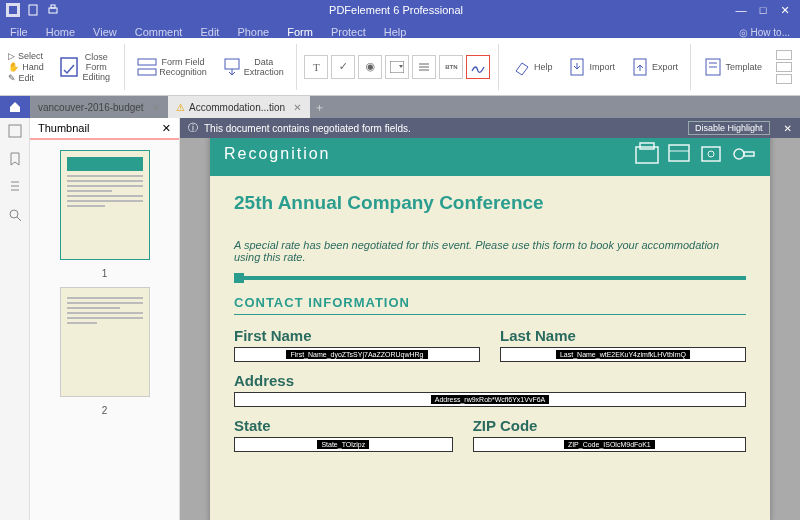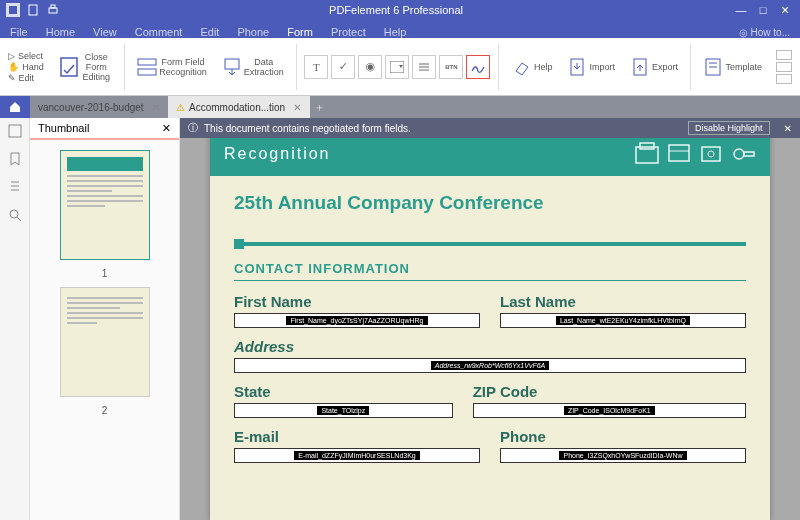--- a/index.html
+++ b/index.html
@@ -64,21 +64,21 @@
 .page-body { padding:16px 24px 30px; }
 .ptitle { color:#2a9d8f; font-size:19px; font-weight:bold; margin-bottom:25px; }
 .pintro { font-style:italic; color:#2a6b5f; font-size:11px; margin-bottom:10px; }
 .phr { display:flex; align-items:center; margin-bottom:12px; }
 .phr .sq { width:10px; height:10px; background:#2a9d8f; }
 .phr .ln { flex:1; height:4px; background:#2a9d8f; }
 .section-h { color:#2a9d8f; font-weight:bold; letter-spacing:1px; font-size:13px; margin-bottom:4px; }
 .section-hr { border:0; border-top:1px solid #2a9d8f; margin-bottom:12px; }
 .frow { display:flex; gap:20px; margin-bottom:10px; }
 .fcell { flex:1; }
-.fcell.wide { flex:2;font-style:italic; }
+.fcell.wide { flex:2; }
 .flabel { color:#2a6b5f; font-size:15px; font-weight:600; margin-bottom:3px; }
 .finput { width:100%; height:15px; background:#fff; border:1px solid #333; position:relative; display:flex; align-items:center; justify-content:center; }
 .finput span { background:#000; color:#fff; font-size:7px; padding:1px 4px; white-space:nowrap; overflow:hidden; max-width:95%; }
 
 svg { display:block; }
 </style>
 </head>
 <body>
 
 <div class="titlebar">
@@ -328,20 +328,21 @@
                 <circle cx="13" cy="13" r="3" fill="none" stroke="#fff"></circle>
               </svg>
             <svg width="26" height="26">
                 <circle cx="9" cy="13" r="5" fill="none" stroke="#fff" stroke-width="1.5"></circle>
                 <rect x="14" y="11" width="10" height="4" fill="none" stroke="#fff" stroke-width="1.5"></rect>
               </svg>
           </div>
         </div>
         <div class="page-body">
           <div class="ptitle">25th Annual Company Conference</div>
+          <div class="pintro">A special rate has been negotiated for this event. Please use this form to book your accommodation using this rate.</div>
           <div class="phr">
               <div class="sq"></div>
               <div class="ln"></div>
             </div>
           <div class="section-h">CONTACT INFORMATION</div>
           <hr class="section-hr">
           <div class="frow">
             <div class="fcell">
               <div class="flabel">First Name</div>
               <div class="finput">
@@ -370,31 +371,17 @@
                   <span>State_TOlzipz</span>
                 </div>
             </div>
             <div class="fcell">
               <div class="flabel">ZIP Code</div>
               <div class="finput">
                   <span>ZIP_Code_ISOlcM9dFoK1</span>
                 </div>
             </div>
           </div>
-          <div class="frow">
-            <div class="fcell">
-              <div class="flabel">E-mail</div>
-              <div class="finput">
-                  <span>E-mail_dZZFyJIMImH0urSESLNd3Kg</span>
-                </div>
-            </div>
-            <div class="fcell">
-              <div class="flabel">Phone</div>
-              <div class="finput">
-                  <span>Phone_I3ZSQxhOYwSFuzdIDIa-WNw</span>
-                </div>
-            </div>
-          </div>
         </div>
       </div>
     </div>
   </div>
 </div>
 
 </body></html>

